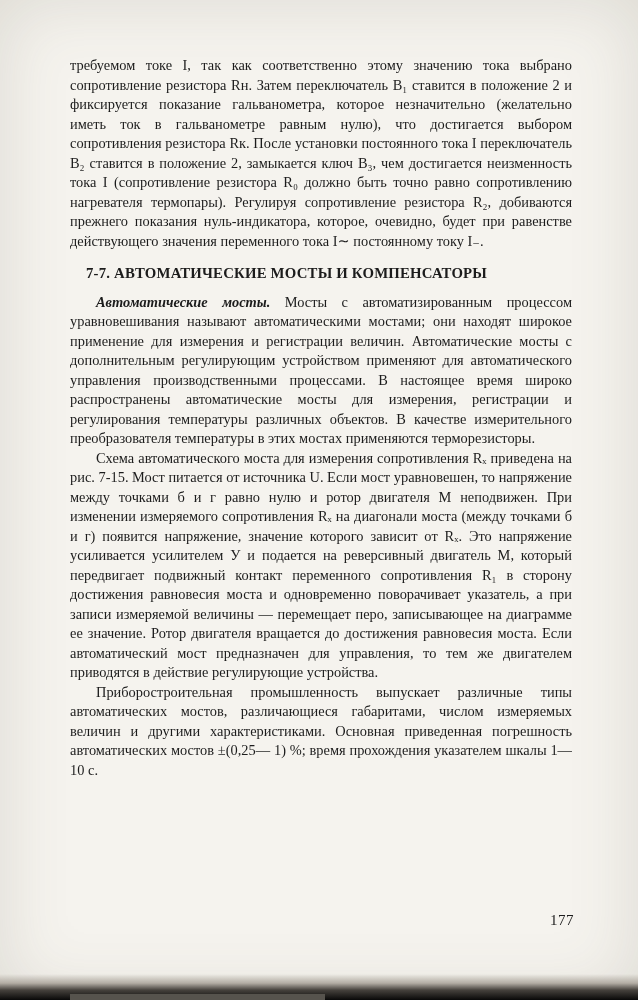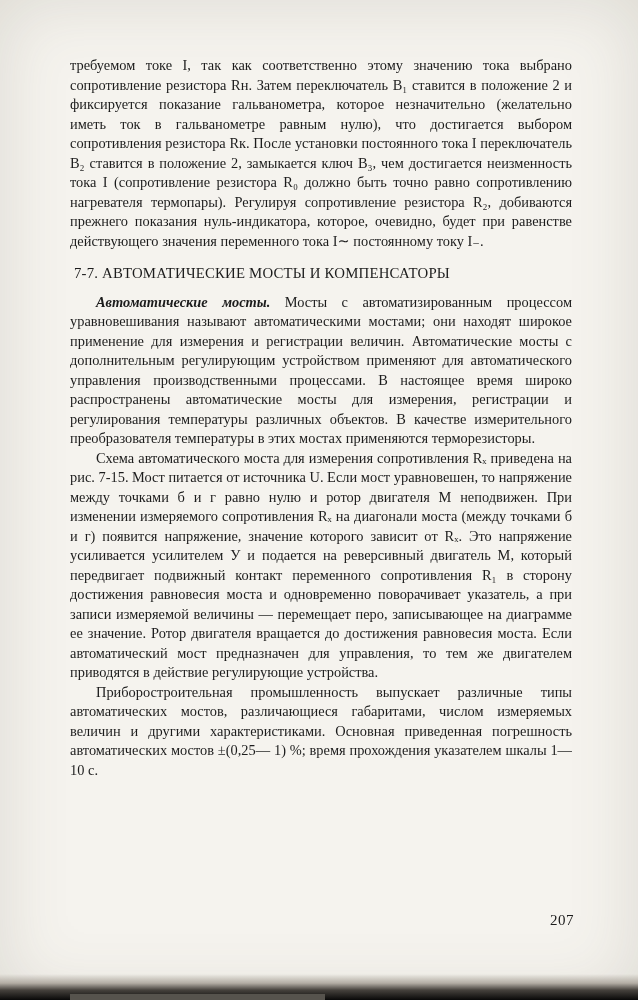--- a/index.html
+++ b/index.html
@@ -33,22 +33,22 @@
     text-align: justify;
   }
   .text-block p {
     margin: 0;
   }
   .indent {
     text-indent: 26px;
   }
   .heading {
     font-size: 14.8px;
-    font-weight: normal;
-    margin: 13px 0 9px 4px;
+    font-weight: bold;
+    margin: 13px 0 9px 16px;
     text-align: left;
     letter-spacing: 0.2px;
   }
   .lead {
     font-weight: bold;
     font-style: italic;
   }
   .page-number {
     position: absolute;
     top: 912px;
@@ -95,17 +95,17 @@
     <h2 class="heading">7-7. АВТОМАТИЧЕСКИЕ МОСТЫ И КОМПЕНСАТОРЫ</h2>
 
     <p class="indent"><span class="lead">Автоматические мосты.</span> <span>Мосты с автоматизированным процессом уравновешивания называют автоматическими мостами; они находят широкое применение для измерения и регистрации величин. Автоматические мосты с дополнительным регулирующим устройством применяют для автоматического управления производственными процессами. В настоящее время широко распространены автоматические мосты для измерения, регистрации и регулирования температуры различных объектов. В качестве измерительного преобразователя температуры в этих мостах применяются терморезисторы.</span></p>
 
     <p class="indent">Схема автоматического моста для измерения сопротивления Rₓ приведена на рис. 7-15. Мост питается от источника U. Если мост уравновешен, то напряжение между точками б и г равно нулю и ротор двигателя М неподвижен. При изменении измеряемого сопротивления Rₓ на диагонали моста (между точками б и г) появится напряжение, значение которого зависит от Rₓ. Это напряжение усиливается усилителем У и подается на реверсивный двигатель М, который передвигает подвижный контакт переменного сопротивления R₁ в сторону достижения равновесия моста и одновременно поворачивает указатель, а при записи измеряемой величины — перемещает перо, записывающее на диаграмме ее значение. Ротор двигателя вращается до достижения равновесия моста. Если автоматический мост предназначен для управления, то тем же двигателем приводятся в действие регулирующие устройства.</p>
 
     <p class="indent">Приборостроительная промышленность выпускает различные типы автоматических мостов, различающиеся габаритами, числом измеряемых величин и другими характеристиками. Основная приведенная погрешность автоматических мостов ±(0,25— 1) %; время прохождения указателем шкалы 1—10 с.</p>
 
   </div>
 
-  <div class="page-number">207</div>
+  <div class="page-number">177</div>
 
   <div class="scan-edge"></div>
   <div class="scan-edge-light"></div>
 </div>
 
 </body></html>

